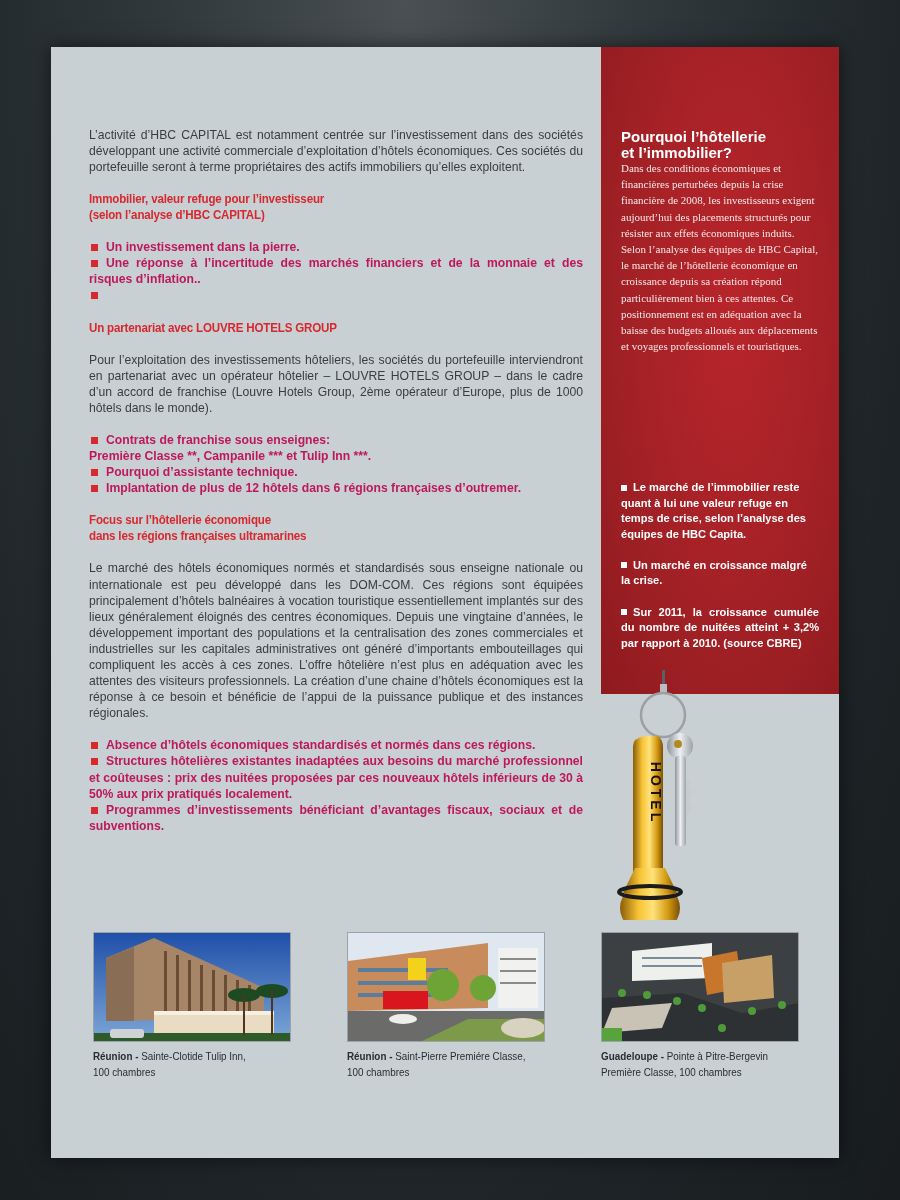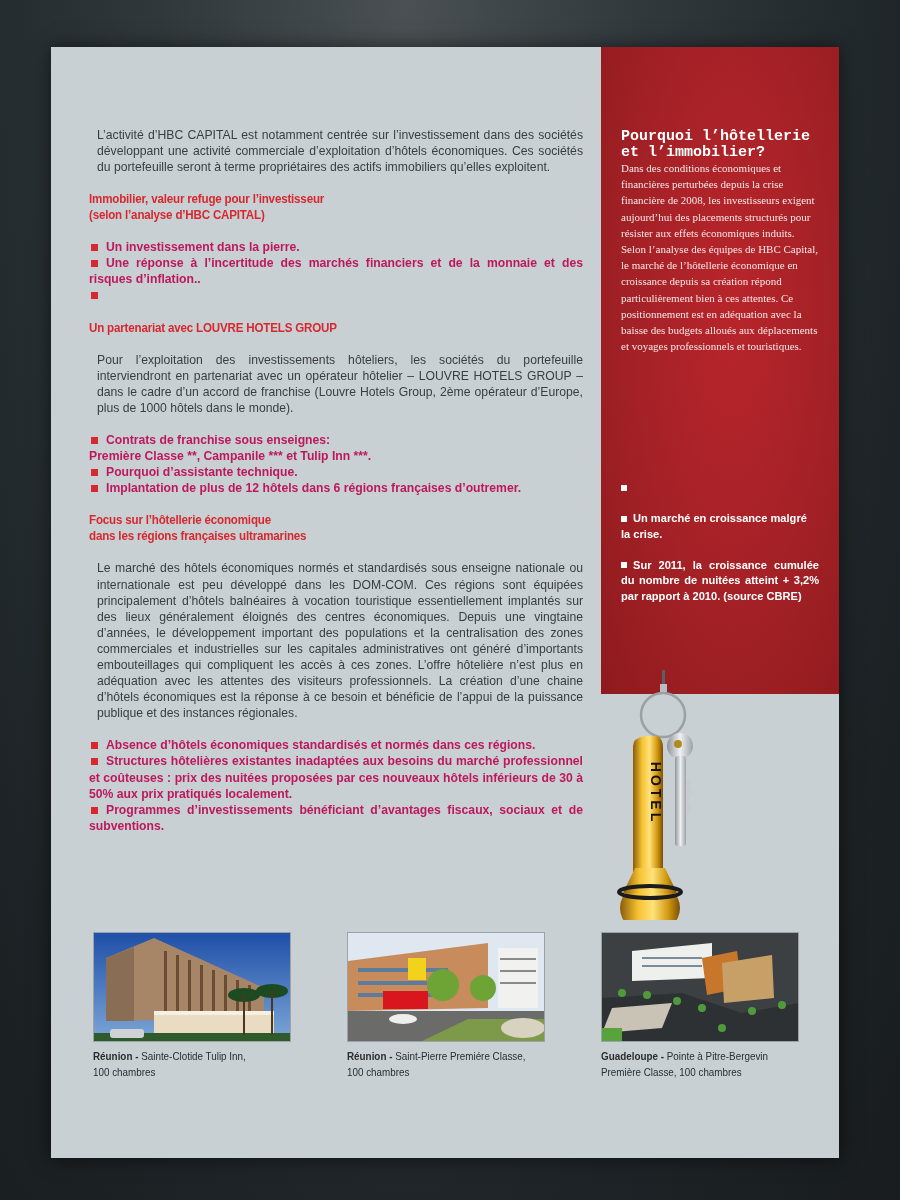--- a/index.html
+++ b/index.html
@@ -10,40 +10,40 @@
   }
   .page {
     position: absolute; left: 51px; top: 47px; width: 788px; height: 1111px;
     background: #c8d0d3;
     box-shadow: 0 0 18px rgba(0,0,0,0.55);
   }
   .main-col {
     position: absolute; left: 38px; top: 80px; width: 494px;
     color: #3a3d3f; font-size: 12.2px; line-height: 16.1px;
   }
-  .para { margin: 0 0 16px 8px; text-align: justify; }
+  .para { margin: 0 0 16px 0; text-align: justify; }
   .section-heading {
     color: #d7282f; font-family: "Liberation Sans", sans-serif; font-weight: bold;
     font-size: 12.6px; line-height: 16px; margin: 0 0 16px 0; letter-spacing: -0.2px;
     transform: scaleX(0.92); transform-origin: left;
   }
   .bullets { margin: 0 0 16px 0; font-weight: bold; color: #be185d; }
   .bullet { text-align: justify; }
   .sq {
     display: inline-block; width: 7px; height: 7px; background: #d7282f;
     margin: 0 8px 1px 2px; vertical-align: middle;
   }
   .red-panel {
     position: absolute; left: 550px; top: 0; width: 238px; height: 647px;
     background: radial-gradient(ellipse at 55% 40%, #b8252b 0%, #a32126 55%, #8e1a1e 100%);
     color: #f3e6e6;
   }
   .red-title {
     position: absolute; left: 20px; top: 82px; width: 200px;
-    font-family: Liberation Mono, monospace; font-weight: bold; font-size: 15px; line-height: 16px;
+    font-family: Liberation Sans, sans-serif; font-weight: bold; font-size: 15px; line-height: 16px;
     color: #fff;
   }
   .red-body {
     position: absolute; left: 20px; top: 113px; width: 200px;
     font-family: "Liberation Serif", serif; font-size: 11px; line-height: 16.2px; color: #f5e9e9;
   }
   .red-bullets {
     position: absolute; left: 20px; top: 433px; width: 198px;
     font-family: "Liberation Sans", sans-serif; font-weight: bold; font-size: 11.1px; line-height: 15.6px; color: #fff;
   }
@@ -100,21 +100,21 @@
     </div>
   </div>
 
   <div class="red-panel">
     <div class="red-title">
       <div>Pourquoi l’hôtellerie</div>
       <div>et l’immobilier?</div>
     </div>
     <div class="red-body">Dans des conditions économiques et financières perturbées depuis la crise financière de 2008, les investisseurs exigent aujourd’hui des placements structurés pour résister aux effets économiques induits. Selon l’analyse des équipes de HBC Capital, le marché de l’hôtellerie économique en croissance depuis sa création répond particulièrement bien à ces attentes. Ce positionnement est en adéquation avec la baisse des budgets alloués aux déplacements et voyages professionnels et touristiques.</div>
     <div class="red-bullets">
-      <div class="red-bullet"><span class="wsq"></span></div>
+      <div class="red-bullet"><span class="wsq"></span><span>Le marché de l’immobilier reste quant à lui une valeur refuge en temps de crise, selon l’analyse des équipes de HBC Capita.</span></div>
       <div class="red-bullet"><span class="wsq"></span><span>Un marché en croissance malgré la crise.</span></div>
       <div class="red-bullet justify"><span class="wsq"></span><span>Sur 2011, la croissance cumulée du nombre de nuitées atteint + 3,2% par rapport à 2010. (source CBRE)</span></div>
     </div>
   </div>
 
   <svg class="keytag" viewBox="0 0 140 252" style="left:554px; top:621px;">
     <defs>
       <linearGradient id="gold" x1="0" x2="1" y1="0" y2="0">
         <stop offset="0" stop-color="#8a5c06"></stop>
         <stop offset="0.3" stop-color="#f6c232"></stop>

